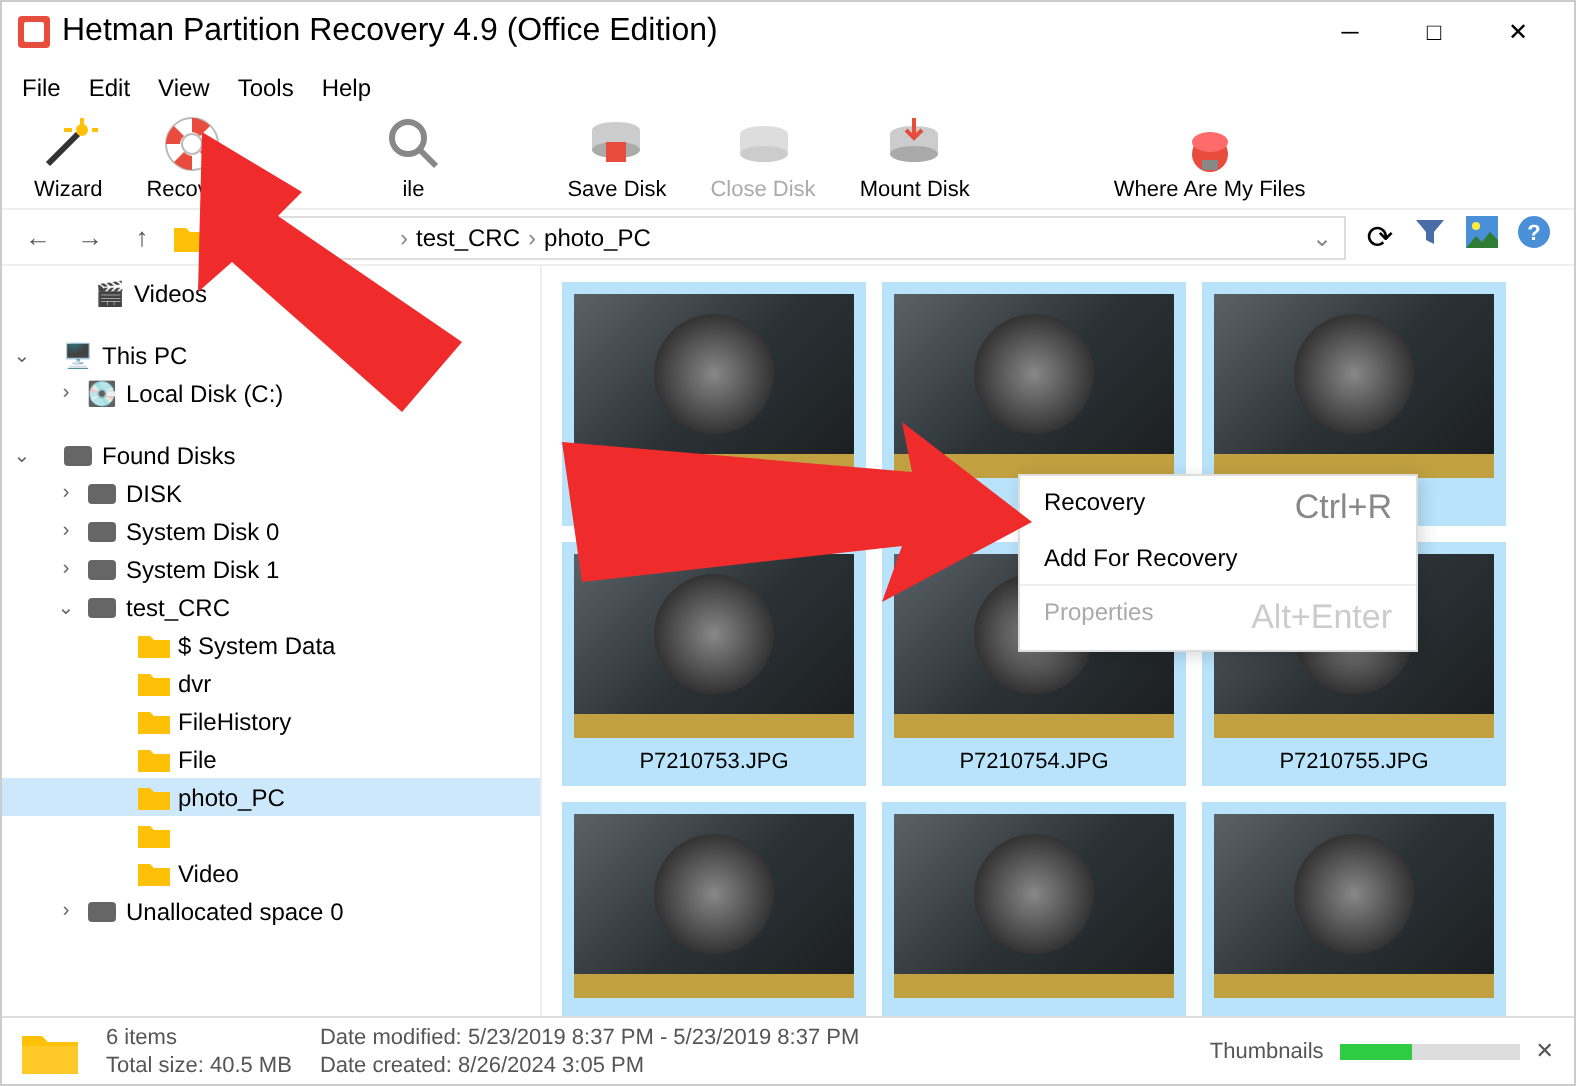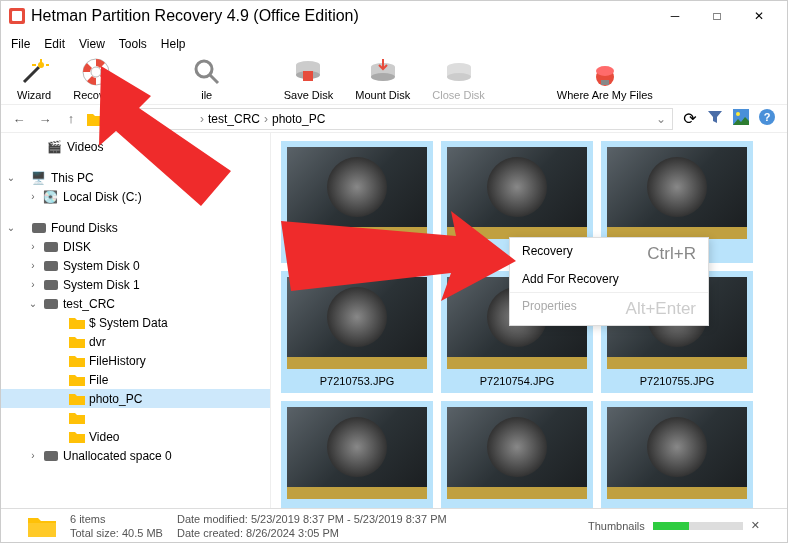--- a/index.html
+++ b/index.html
@@ -52,21 +52,21 @@
 
 
 .ctx { position: absolute; left: 508px; top: 236px; width: 200px; background: #fff; border: 1px solid #ddd; box-shadow: 2px 2px 8px rgba(0,0,0,0.15); font-size: 12px; padding: 2px 0; z-index: 20; }
 .ctx-row { display: flex; justify-content: space-between; padding: 4px 12px; }
 .ctx-row.disabled { color: #aaa; }
 .ctx-hr { border-top: 1px solid #eee; margin: 2px 0; }
 .ctx-key { color: #888; font-size: 17px; }
 .ctx-row.disabled .ctx-key { color: #ccc; }
 
 
-.statusbar { position: absolute; bottom: 0; left: 0; right: 0; height: 34px; border-top: 1px solid #ddd; display: flex; align-items: center; padding: 0 27px; font-size: 11px; color: #555; gap: 14px; }
+.statusbar { position: absolute; bottom: 0; left: 0; right: 0; height: 34px; border-top: 1px solid #ddd; display: flex; align-items: center; padding: 0 10px; font-size: 11px; color: #555; gap: 14px; }
 .status-folder { width: 28px; height: 22px; }
 .status-col { display: flex; flex-direction: column; line-height: 14px; }
 .status-right { margin-left: auto; display: flex; align-items: center; gap: 8px; }
 .progress { width: 90px; height: 8px; background: #ddd; }
 .progress-fill { width: 40%; height: 100%; background: #2ecc40; }
 
 
 .arrow-svg { position: absolute; pointer-events: none; z-index: 30; }
 .arrow-red { fill: #ef2b2b; }
 </style>
@@ -131,40 +131,40 @@
     <div class="tool-icon">
         <svg viewBox="0 0 30 30" width="30" height="30">
           <ellipse cx="15" cy="8" rx="12" ry="4" fill="#ccc"></ellipse>
           <rect x="3" y="8" width="24" height="10" fill="#ccc"></rect>
           <ellipse cx="15" cy="18" rx="12" ry="4" fill="#aaa"></ellipse>
           <rect x="10" y="14" width="10" height="10" fill="#e74c3c"></rect>
         </svg>
       </div>
     <span>Save Disk</span>
   </div>
+  <div class="tool disabled">
+    <div class="tool-icon">
+        <svg viewBox="0 0 30 30" width="30" height="30">
+          <ellipse cx="15" cy="10" rx="12" ry="4" fill="#ddd"></ellipse>
+          <rect x="3" y="10" width="24" height="10" fill="#ddd"></rect>
+          <ellipse cx="15" cy="20" rx="12" ry="4" fill="#ccc"></ellipse>
+        </svg>
+      </div>
+    <span>Close Disk</span>
+  </div>
   <div class="tool">
     <div class="tool-icon">
         <svg viewBox="0 0 30 30" width="30" height="30">
           <ellipse cx="15" cy="10" rx="12" ry="4" fill="#ccc"></ellipse>
           <rect x="3" y="10" width="24" height="10" fill="#ccc"></rect>
           <ellipse cx="15" cy="20" rx="12" ry="4" fill="#aaa"></ellipse>
           <path d="M15 2v10M11 8l4 4 4-4" stroke="#e74c3c" stroke-width="2" fill="none"></path>
         </svg>
       </div>
     <span>Mount Disk</span>
-  </div>
-  <div class="tool disabled">
-    <div class="tool-icon">
-        <svg viewBox="0 0 30 30" width="30" height="30">
-          <ellipse cx="15" cy="10" rx="12" ry="4" fill="#ddd"></ellipse>
-          <rect x="3" y="10" width="24" height="10" fill="#ddd"></rect>
-          <ellipse cx="15" cy="20" rx="12" ry="4" fill="#ccc"></ellipse>
-        </svg>
-      </div>
-    <span>Close Disk</span>
   </div>
   <div class="tool" style="margin-left:50px">
     <div class="tool-icon">
         <svg viewBox="0 0 30 30" width="30" height="30">
           <circle cx="15" cy="20" r="9" fill="#e74c3c"></circle>
           <ellipse cx="15" cy="14" rx="9" ry="5" fill="#ff6b6b"></ellipse>
           <rect x="11" y="23" width="8" height="5" fill="#888"></rect>
         </svg>
       </div>
     <span>Where Are My Files</span>

